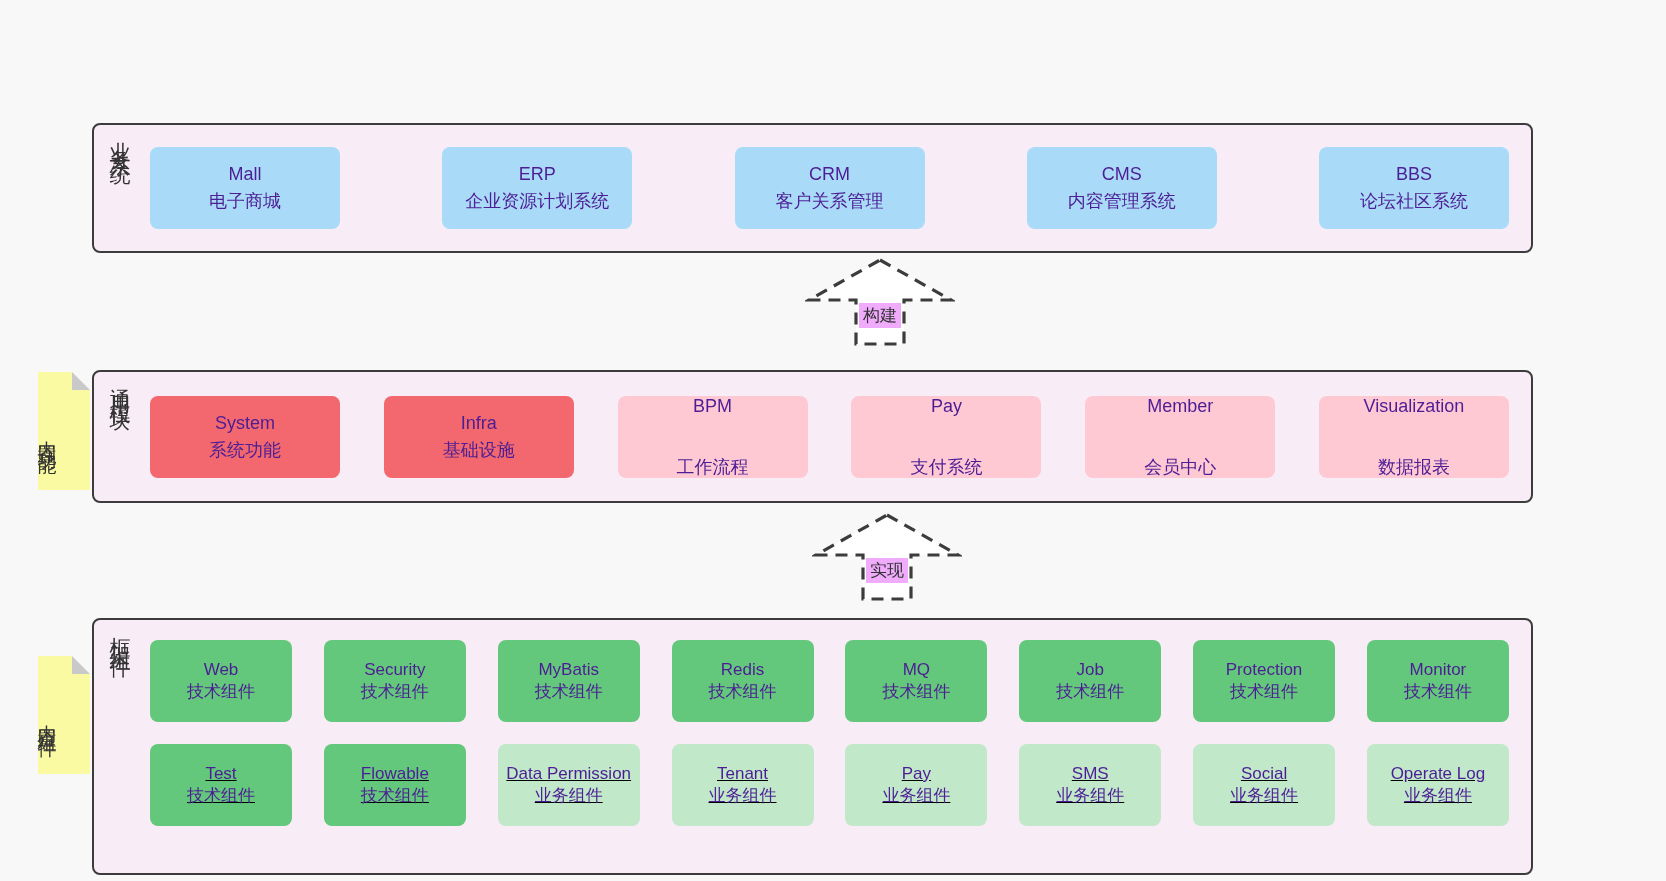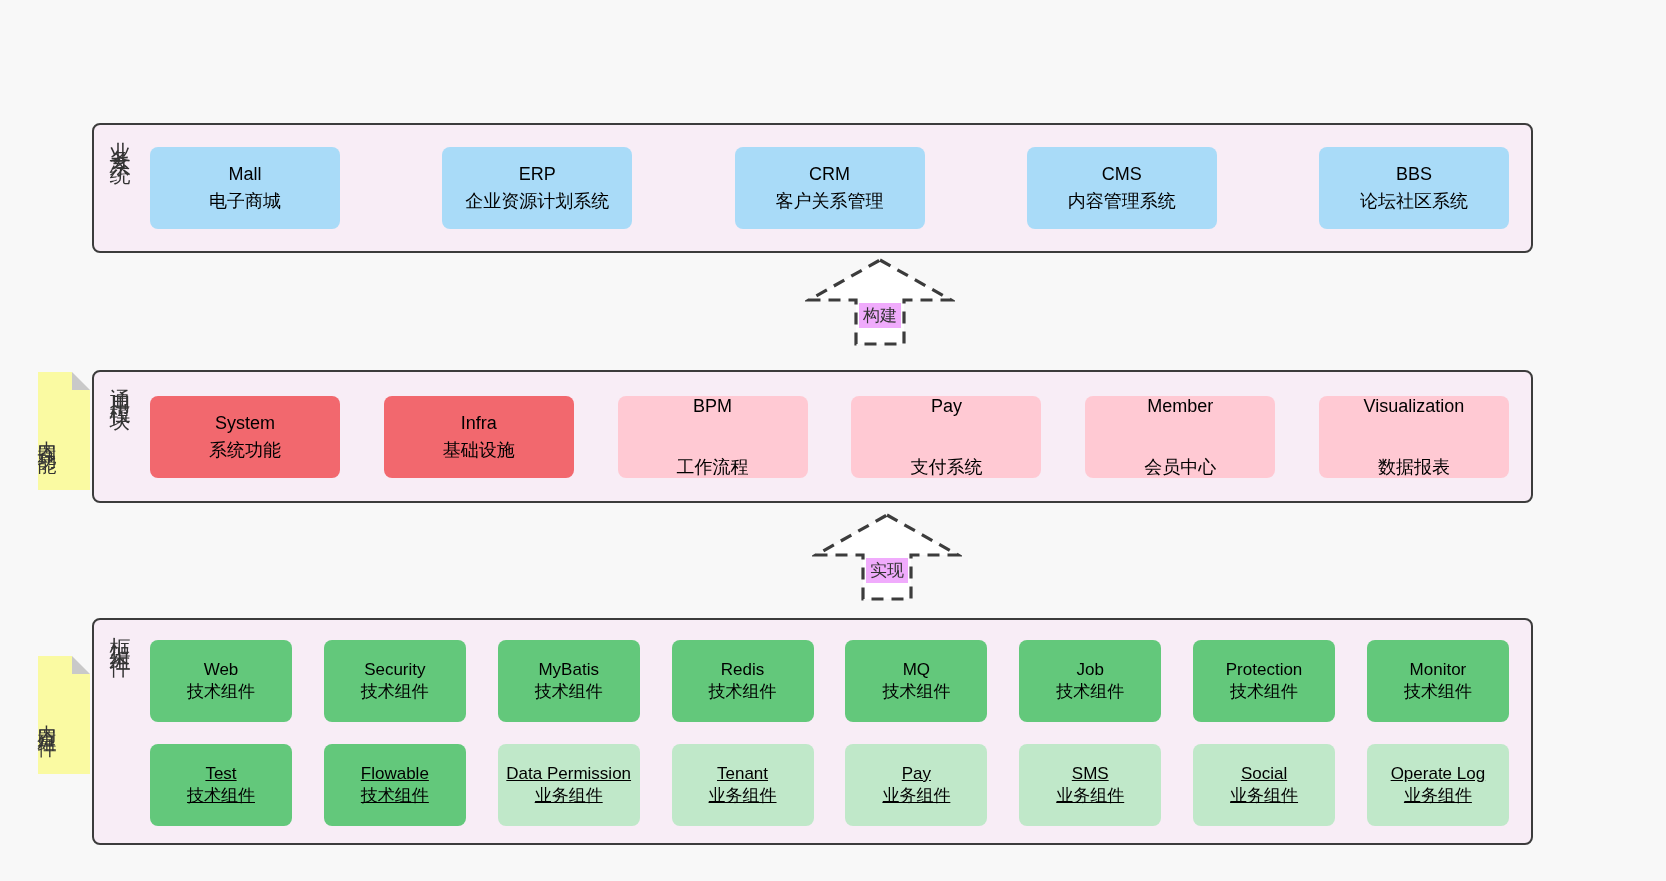--- a/index.html
+++ b/index.html
@@ -17,40 +17,40 @@
   .band{
     position:absolute;
     left:92px;width:1441px;
     background:var(--bandBg,#f8edf6);
     border:2px solid var(--border,#3c3c3c);
     border-radius:8px;
     box-sizing:border-box;
   }
   .band-business{top:123px;height:130px;}
   .band-modules{top:370px;height:133px;}
-  .band-components{top:618px;height:227px;}
+  .band-components{top:618px;height:257px;}
   .vlabel{
     position:absolute;left:16px;top:0;bottom:0;
     display:flex;align-items:center;
     writing-mode:vertical-lr;text-orientation:upright;
     font-size:21px;color:#333;letter-spacing:7px;
     line-height:1;
   }
   .boxrow{
     position:absolute;left:56px;right:22px;
     display:flex;justify-content:space-between;align-items:center;
   }
   .band-business .boxrow,
   .band-modules .boxrow{top:0;bottom:0;}
   .band-components .row1{top:20px;height:82px;}
   .band-components .row2{top:124px;height:82px;text-decoration:underline;}
   .box{
     display:flex;flex-direction:column;justify-content:center;align-items:center;
     border-radius:8px;
-    color:#000000;text-align:center;
+    color:#4c1d95;text-align:center;
     box-sizing:border-box;
   }
   .band-business .box,.band-modules .box{
     width:190px;height:82px;font-size:18px;line-height:1.5;
   }
   .band-components .box{
     width:142px;height:82px;font-size:17px;line-height:1.3;
   }
   .box.blue{background:var(--blue,#a9dbf8);}
   .box.red{background:var(--red,#f2686e);}

